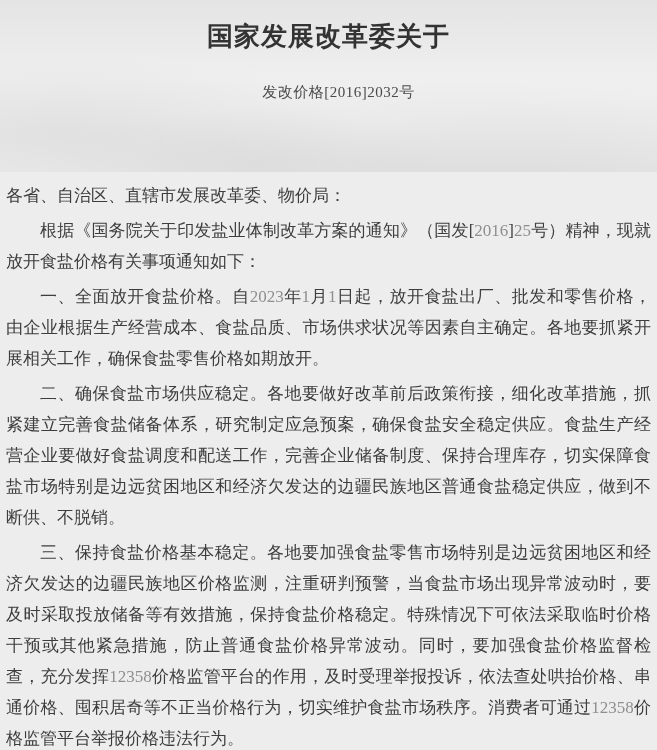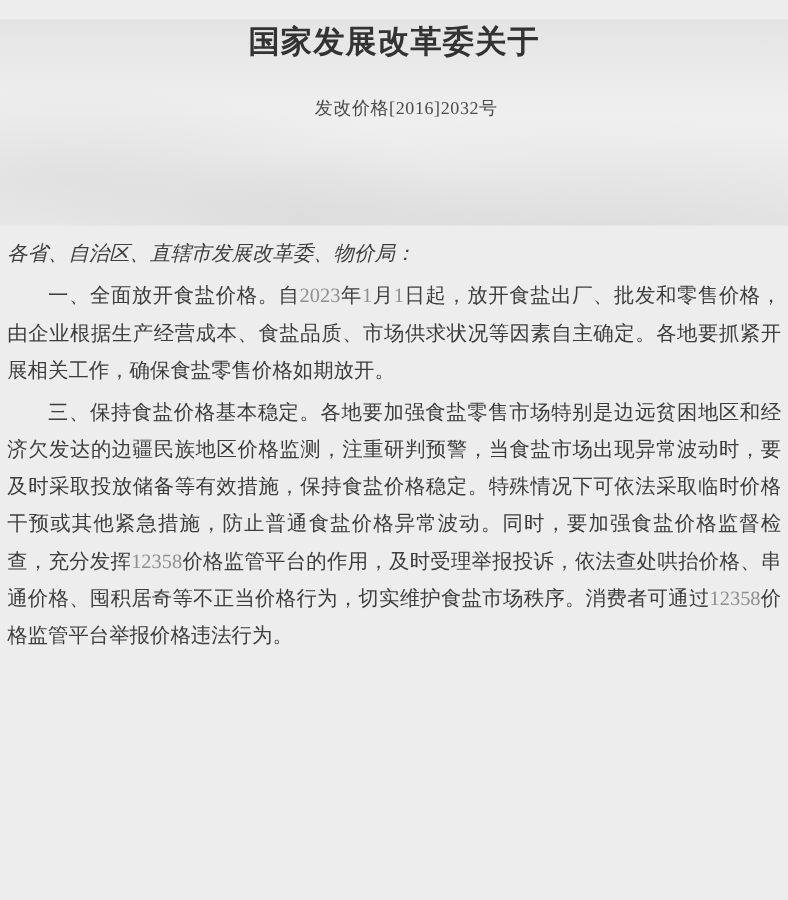--- a/index.html
+++ b/index.html
@@ -20,22 +20,22 @@
     height: 172px;
     text-align: center;
     background:
       radial-gradient(420px 110px at 10% 78%, rgba(110,114,110,0.11), rgba(110,114,110,0) 70%),
       radial-gradient(520px 150px at 72% 108%, rgba(110,114,110,0.10), rgba(110,114,110,0) 70%),
       radial-gradient(300px 80px at 38% 96%, rgba(110,114,110,0.07), rgba(110,114,110,0) 70%),
       radial-gradient(650px 200px at 95% 140%, rgba(110,114,110,0.08), rgba(110,114,110,0) 72%),
       linear-gradient(180deg, #e4e4e4 0%, #efefef 45%, #ededed 100%);
   }
   .title {
-    margin: 16px;
-    padding-top: 0;
+    margin: 0;
+    padding-top: 18px;
     font-size: 26px;
     font-weight: bold;
     line-height: 38px;
     color: #333333;
     letter-spacing: 1px;
   }
   .title .tline { display: block; }
   .docnum {
     margin-top: 27px;
     font-size: 15px;
@@ -44,34 +44,36 @@
     margin-left: 20px;
   }
   
   .doc-body {
     padding: 8px 6px 0 6px;
     font-size: 17px;
     line-height: 31px;
     color: #3d3d3d;
     text-align: justify;
   }
-  .salutation { margin: 0 0 4px 0; text-indent: 0; font-style: italic; }
+  .salutation { margin: 0 0 4px 0; text-indent: 0; }
   .para { margin: 0 0 4px 0; text-indent: 2em; }
   .num { color: #8f8f8f; }
 </style>
 </head>
 <body>
 
 <div class="page">
   <div class="header">
     <h1 class="title">
       <span class="tline">国家发展改革委关于</span>
     </h1>
     <div class="docnum">发改价格[2016]2032号</div>
   </div>
   <div class="doc-body">
     <p class="salutation">各省、自治区、直辖市发展改革委、物价局：</p>
     <div id="paragraphs">
+        <p class="para">根据《国务院关于印发盐业体制改革方案的通知》（国发[<span class="num">2016</span>]<span class="num">25</span>号）精神，现就放开食盐价格有关事项通知如下：</p>
         <p class="para">一、全面放开食盐价格。自<span class="num">2023</span>年<span class="num">1</span>月<span class="num">1</span>日起，放开食盐出厂、批发和零售价格，由企业根据生产经营成本、食盐品质、市场供求状况等因素自主确定。各地要抓紧开展相关工作，确保食盐零售价格如期放开。</p>
+        <p class="para">二、确保食盐市场供应稳定。各地要做好改革前后政策衔接，细化改革措施，抓紧建立完善食盐储备体系，研究制定应急预案，确保食盐安全稳定供应。食盐生产经营企业要做好食盐调度和配送工作，完善企业储备制度、保持合理库存，切实保障食盐市场特别是边远贫困地区和经济欠发达的边疆民族地区普通食盐稳定供应，做到不断供、不脱销。</p>
         <p class="para">三、保持食盐价格基本稳定。各地要加强食盐零售市场特别是边远贫困地区和经济欠发达的边疆民族地区价格监测，注重研判预警，当食盐市场出现异常波动时，要及时采取投放储备等有效措施，保持食盐价格稳定。特殊情况下可依法采取临时价格干预或其他紧急措施，防止普通食盐价格异常波动。同时，要加强食盐价格监督检查，充分发挥<span class="num">12358</span>价格监管平台的作用，及时受理举报投诉，依法查处哄抬价格、串通价格、囤积居奇等不正当价格行为，切实维护食盐市场秩序。消费者可通过<span class="num">12358</span>价格监管平台举报价格违法行为。</p>
       </div>
   </div>
 </div>
 
 </body></html>

